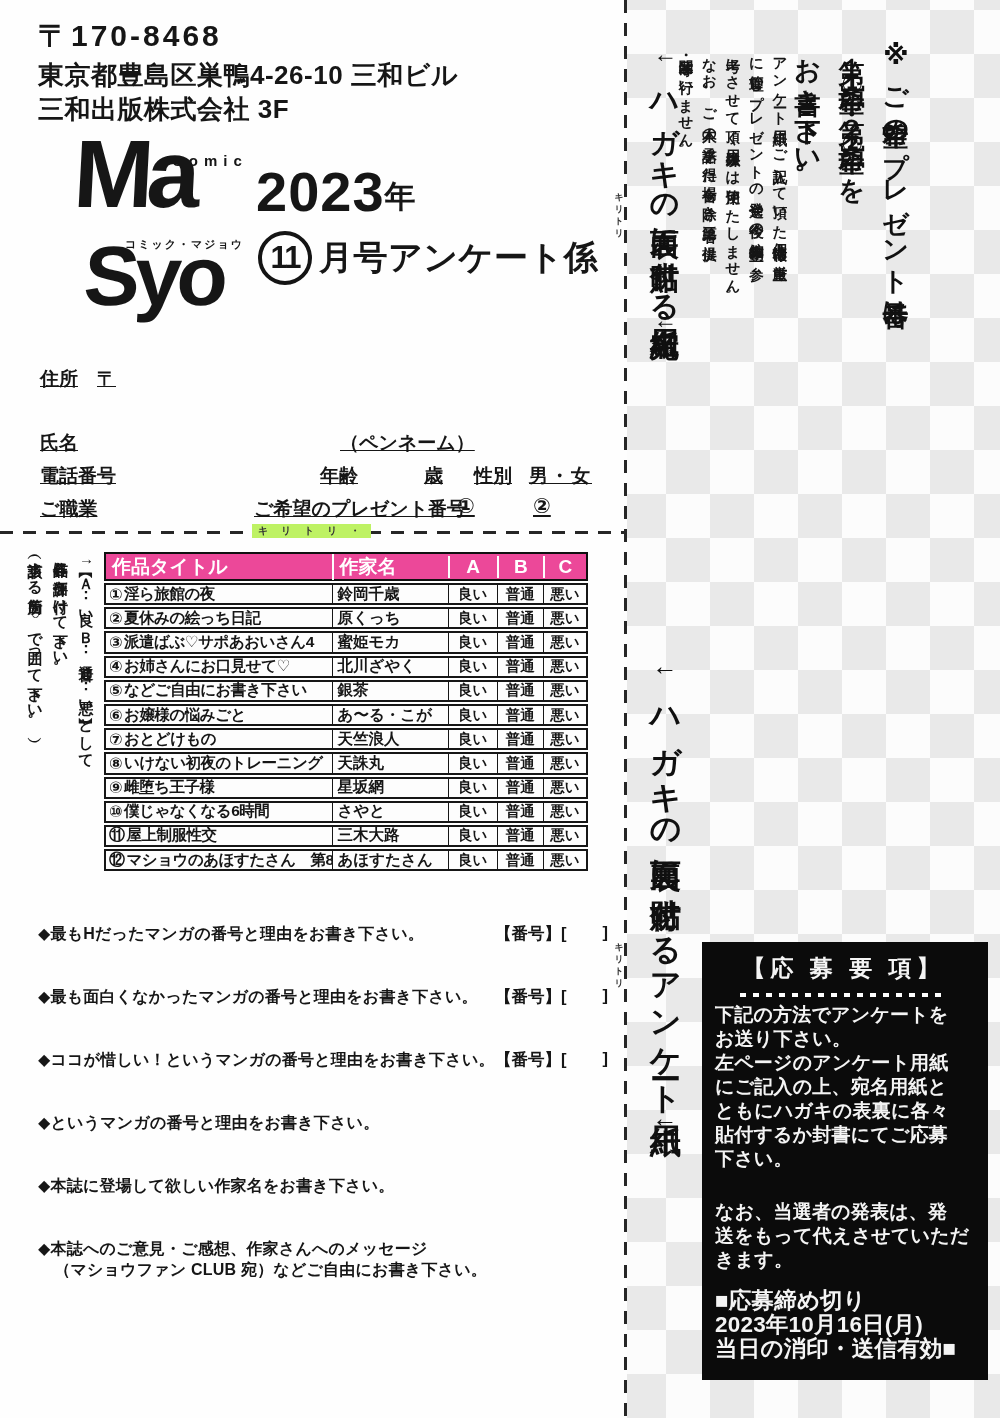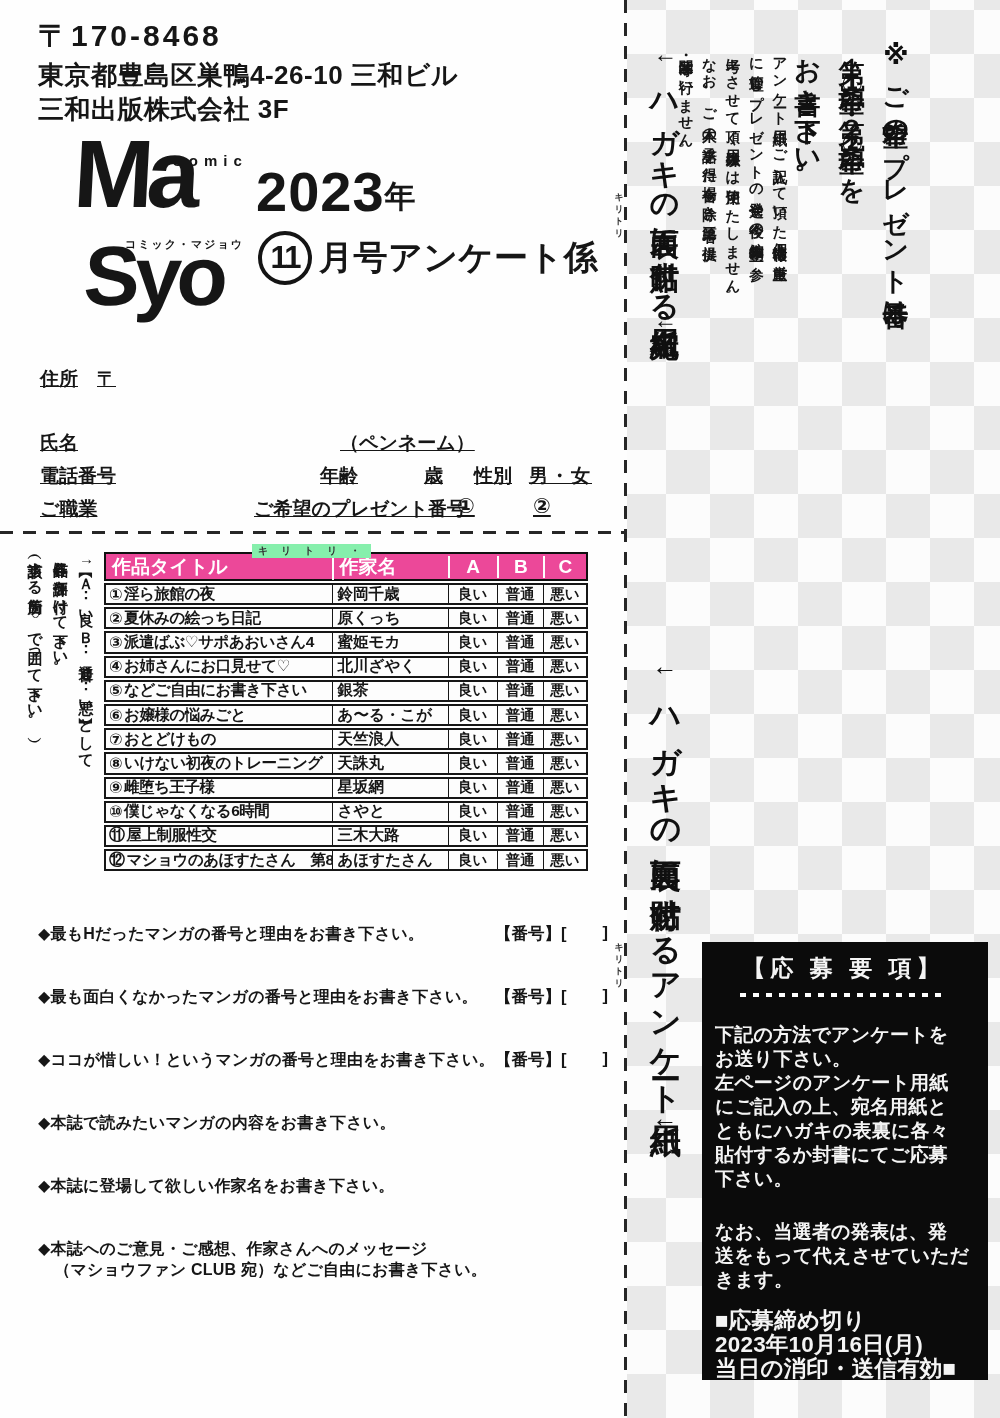--- a/index.html
+++ b/index.html
@@ -20,21 +20,21 @@
   
   .vcut{
     position:absolute; left:624px; top:0; width:2.5px; height:1418px; z-index:2;
     background:repeating-linear-gradient(to bottom,#262626 0 13px,transparent 13px 23px);
   }
   .hcut{
     position:absolute; left:0; top:531px; width:627px; height:2.5px; z-index:2;
     background:repeating-linear-gradient(to right,#262626 0 13px,transparent 13px 23px);
   }
   .hkiri{
-    position:absolute; left:252px; top:544px; z-index:3; background:#86efac;
+    position:absolute; left:252px; top:524px; z-index:3; background:#bef264;
     font-size:10px; font-weight:700; letter-spacing:5px; color:#333; padding:0 6px;
   }
   .vkiri{
     position:absolute; left:612px; z-index:3; writing-mode:vertical-rl;
     font-size:9px; font-weight:700; letter-spacing:2px; color:#333;
   }
   .vkiri1{top:186px;} .vkiri2{top:936px;}
   
   .postal {position:absolute; left:38px; top:16px;  font-size:30px; font-weight:900; letter-spacing:3px;}
   .addr1  {position:absolute; left:38px; top:58px;  font-size:26px; font-weight:900; letter-spacing:.5px;}
@@ -126,21 +126,21 @@
   .vh-back {left:644px; top:652px; width:42px; font-size:31px; letter-spacing:1.5px;}
   .vh-arrow{text-orientation:upright; font-size:.82em; letter-spacing:8px;}
   
   .blackbox{
     position:absolute; left:702px; top:942px; width:286px; height:438px; z-index:4;
     box-sizing:border-box; background:#0b0b0b; color:#f4f4f4; padding:11px 16px 0 13px;
   }
   .bb-title{font-size:23px; font-weight:900; text-align:center; letter-spacing:5px; white-space:nowrap;}
   .bb-sep{height:3.5px; width:208px; margin:9px auto 0;
     background:repeating-linear-gradient(to right,#fff 0 6px,transparent 6px 13px);}
-  .bb-body{margin-top:26px; font-size:19px; font-weight:700; line-height:24px; white-space:pre-line; letter-spacing:.2px;}
+  .bb-body{margin-top:6px; font-size:19px; font-weight:700; line-height:24px; white-space:pre-line; letter-spacing:.2px;}
   .bb-body2{margin-top:29px;}
   .bb-deadline{margin-top:17px; font-size:22.5px; font-weight:900; line-height:24px; white-space:pre-line; letter-spacing:.2px;}
 </style>
 </head>
 <body>
 
 <div id="page">
 
   <div class="checker"></div>
 
@@ -339,21 +339,21 @@
       </div>
       <div class="q">
         <div class="qtext">◆ココが惜しい！というマンガの番号と理由をお書き下さい。</div>
         <div class="qnum">
           <div>【番号】[</div>
           <div class="qgap"></div>
           <div>]</div>
         </div>
       </div>
       <div class="q">
-        <div class="qtext">◆本誌で読みたいマンガの内容をお書き下さい。</div>
+        <div class="qtext">◆というマンガの番号と理由をお書き下さい。</div>
       </div>
       <div class="q">
         <div class="qtext">◆本誌に登場して欲しい作家名をお書き下さい。</div>
       </div>
       <div class="q">
         <div class="qtext">◆本誌へのご意見・ご感想、作家さんへのメッセージ
 　（マショウファン CLUB 宛）などご自由にお書き下さい。</div>
       </div>
     </div>
 

